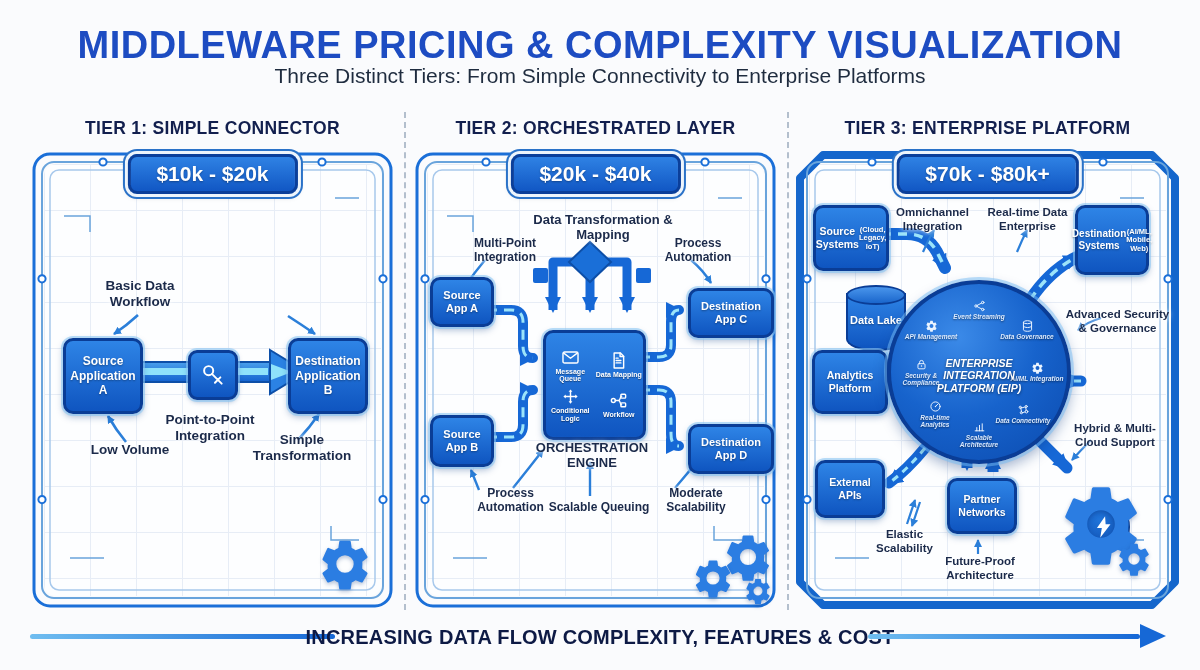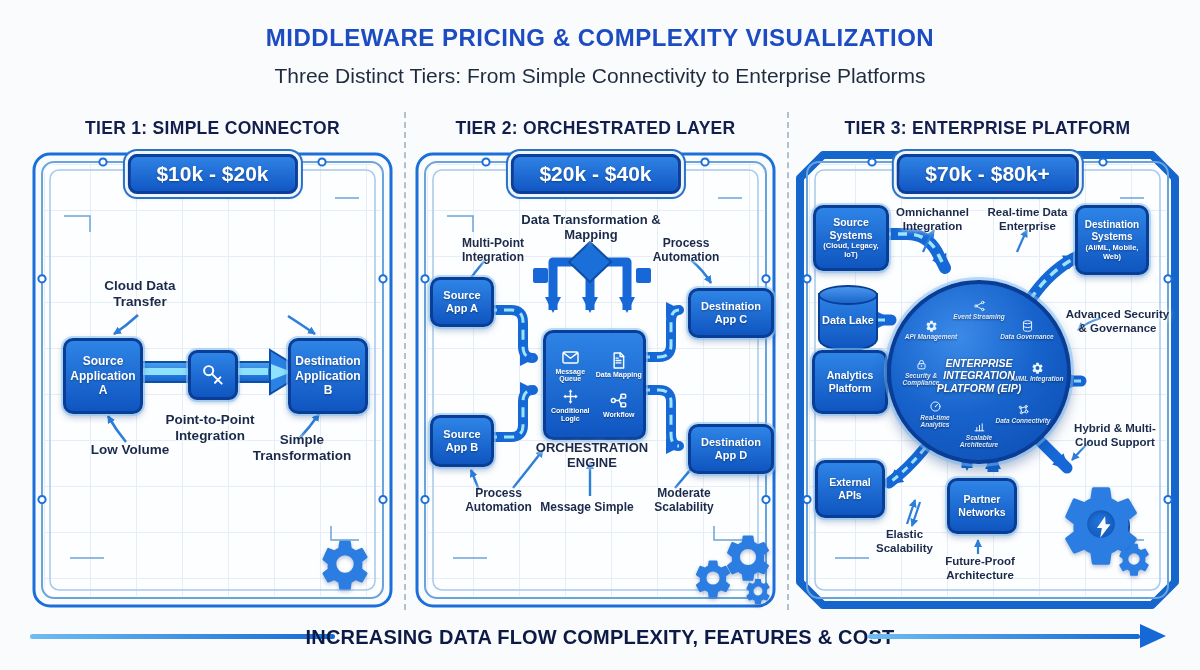--- a/index.html
+++ b/index.html
@@ -1,21 +1,21 @@
 <!DOCTYPE html>
 <html><head>
 <meta charset="utf-8">
 <style>
   html,body{margin:0;padding:0;}
   body{width:1200px;height:670px;position:relative;overflow:hidden;
        background:#fafbfd;font-family:"Liberation Sans", sans-serif;}
 
   
   .main-title{position:absolute;left:0;top:24px;width:1200px;text-align:center;
-    font-size:24px;font-weight:800;color:#1d4cc2;letter-spacing:.5px;}
+    font-size:38px;font-weight:800;color:#1d4cc2;letter-spacing:.5px;}
   .sub-title{position:absolute;left:0;top:64px;width:1200px;text-align:center;
     font-size:21px;font-weight:500;color:#1f2c3f;}
 
   
   .tier-title{position:absolute;top:118px;text-align:center;font-size:17.5px;
     font-weight:800;color:#121f4e;letter-spacing:.3px;}
 
   
   .panel{position:absolute;top:150px;height:460px;}
   .grid{position:absolute;inset:14px;border-radius:12px;background-color:#fdfeff;
@@ -26,25 +26,25 @@
   svg.flow{position:absolute;inset:0;z-index:2;}
 
   .price{position:absolute;left:50%;top:4px;transform:translateX(-50%);
     background:linear-gradient(180deg,#2f82e4,#1157c4);color:#fff;font-weight:800;
     font-size:21px;padding:5px 26px;border-radius:9px;border:3px solid #0b3f9a;
     box-shadow:0 0 0 3px #eef5fc,0 0 0 5px #2a72c8,0 2px 6px rgba(0,0,0,.25);
     white-space:nowrap;z-index:6;text-shadow:0 1px 2px rgba(0,0,0,.3);}
 
   .note{position:absolute;font-weight:bold;color:#1b2a4a;text-align:center;line-height:1.18;
     text-shadow:0 0 4px #fff,0 0 7px #fff;z-index:4;}
-  .n13{font-size:13.5px;} .n12{font-size:12px;} .n11{font-size:11.5px;}
+  .n13{font-size:13.5px;} .n12{font-size:12px;margin-left:12px;} .n11{font-size:11.5px;}
 
   .bbox{position:absolute;background:linear-gradient(180deg,#2e84e6,#0f55c0);
     border:3px solid #0a3d96;border-radius:10px;color:#fff;font-weight:bold;
-    display:flex;flex-direction:column;align-items:center;justify-content:center;
+    display:flex;flex-direction:row;align-items:center;justify-content:center;
     text-align:center;z-index:4;line-height:1.2;
     box-shadow:0 0 0 2px rgba(140,200,245,.6),0 3px 7px rgba(15,60,130,.35);
     text-shadow:0 1px 2px rgba(0,0,0,.35);}
   .bbox .sub{font-weight:bold;font-size:7.5px;line-height:1.15;margin-top:1px;}
 
   
   .keychip{position:absolute;width:44px;height:44px;border-radius:9px;z-index:4;
     background:linear-gradient(180deg,#2e84e6,#0f55c0);border:3px solid #0a3d96;
     display:flex;align-items:center;justify-content:center;
     box-shadow:0 0 0 2px rgba(140,200,245,.6),0 2px 5px rgba(15,60,130,.35);}
@@ -55,21 +55,21 @@
     background:linear-gradient(180deg,#2e84e6,#0f55c0);border:3px solid #0a3d96;border-radius:10px;
     display:flex;flex-wrap:wrap;align-content:center;
     box-shadow:0 0 0 2px rgba(140,200,245,.6),0 3px 7px rgba(15,60,130,.35);}
   .eng-item{width:50%;display:flex;flex-direction:column;align-items:center;justify-content:center;
     color:#fff;padding:2px 0;}
   .eng-ic{width:19px;height:19px;color:#fff;}
   .eng-lb{font-size:7px;font-weight:bold;text-align:center;line-height:1.1;margin-top:1px;
     text-shadow:0 1px 1px rgba(0,0,0,.4);}
 
   
-  .cyl{position:absolute;z-index:4;}
+  .cyl{position:absolute;z-index:4;margin-left:28px;}
   .cyl-top{position:absolute;top:0;left:0;right:0;height:16px;border-radius:50%;
     background:linear-gradient(180deg,#4a96ec,#1a66cc);border:2.5px solid #0a3d96;z-index:2;}
   .cyl-body{position:absolute;top:8px;left:0;right:0;bottom:0;
     background:linear-gradient(180deg,#2e84e6,#0f55c0);border:2.5px solid #0a3d96;border-top:none;
     border-radius:0 0 28px 28px / 0 0 12px 12px;display:flex;align-items:center;justify-content:center;
     color:#fff;font-weight:bold;font-size:11px;text-align:center;line-height:1.2;
     text-shadow:0 1px 2px rgba(0,0,0,.35);}
 
   
   .eip{position:absolute;left:92px;top:130px;width:176px;height:176px;border-radius:50%;z-index:4;
@@ -150,21 +150,21 @@
     <rect x="102" y="218" width="136" height="7" fill="#8fe2fb"></rect>
     <polygon points="241,214 262,222 241,230" fill="#8fe2fb"></polygon>
     <path d="M108 165 Q 96 176 84 184" fill="none" stroke="#2b7fd9" stroke-width="2.6" marker-end="url(#t1thin)"></path>
     <path d="M258 166 Q 272 175 285 184" fill="none" stroke="#2b7fd9" stroke-width="2.6" marker-end="url(#t1thin)"></path>
     <path d="M96 292 Q 86 280 78 266" fill="none" stroke="#2b7fd9" stroke-width="2.6" marker-end="url(#t1thin)"></path>
     <path d="M268 290 Q 280 277 289 264" fill="none" stroke="#2b7fd9" stroke-width="2.6" marker-end="url(#t1thin)"></path>
   </svg>
 
   <div class="price">$10k - $20k</div>
 
-  <div class="note n13" style="left:55px;top:128px;width:110px">Cloud Data Transfer</div>
+  <div class="note n13" style="left:55px;top:128px;width:110px">Basic Data Workflow</div>
 
   <div class="bbox" style="left:33px;top:188px;width:74px;height:70px;font-size:12px">Source Application A</div>
   <div class="bbox" style="left:258px;top:188px;width:74px;height:70px;font-size:12px">Destination Application B</div>
 
   <div class="keychip" style="left:158px;top:200px">
     <span class="ic" data-icon="key">
         <svg viewBox="0 0 24 24" fill="none" stroke="currentColor" stroke-width="1.8" stroke-linecap="round" stroke-linejoin="round">
           <circle cx="8" cy="8" r="4.2"></circle>
           <path d="M11 11l9 9M16.5 16.5l2.3-2.3M13.8 19.2l2.3-2.3"></path>
         </svg>
@@ -284,21 +284,21 @@
             <rect x="15" y="15" width="6" height="5" rx="1"></rect>
             <path d="M8 12h4M12 12c3 0 1.5-5.5 4-5.5M12 12c3 0 1.5 5.5 4 5.5"></path>
           </svg>
         </span>
       <span class="eng-lb">Workflow</span>
     </div>
   </div>
   <div class="note" style="left:115px;top:290px;width:128px;font-size:13px">ORCHESTRATION ENGINE</div>
 
   <div class="note n12" style="left:28px;top:336px;width:115px">Process Automation</div>
-  <div class="note n12" style="left:118px;top:350px;width:112px">Message Simple</div>
+  <div class="note n12" style="left:118px;top:350px;width:112px">Scalable Queuing</div>
   <div class="note n12" style="left:215px;top:336px;width:112px">Moderate Scalability</div>
 
   <span class="gear" style="left:308px;top:380px;width:54px;height:54px" data-icon="gear">
       <svg viewBox="0 0 24 24" fill="currentColor">
         <path fill-rule="evenodd" d="M19.14 12.94c.04-.3.06-.61.06-.94 0-.32-.02-.64-.07-.94l2.03-1.58a.49.49 0 0 0 .12-.61l-1.92-3.32a.49.49 0 0 0-.59-.22l-2.39.96c-.5-.38-1.03-.7-1.62-.94l-.36-2.54a.48.48 0 0 0-.48-.41h-3.84c-.24 0-.43.17-.47.41l-.36 2.54c-.59.24-1.13.57-1.62.94l-2.39-.96a.49.49 0 0 0-.59.22L2.74 9.87c-.12.21-.08.47.12.61l2.03 1.58c-.05.3-.09.63-.09.94s.02.64.07.94l-2.03 1.58a.49.49 0 0 0-.12.61l1.92 3.32c.12.22.37.29.59.22l2.39-.96c.5.38 1.03.7 1.62.94l.36 2.54c.05.24.24.41.48.41h3.84c.24 0 .44-.17.47-.41l.36-2.54c.59-.24 1.13-.56 1.62-.94l2.39.96c.22.08.47 0 .59-.22l1.92-3.32c.12-.22.07-.47-.12-.61l-2.01-1.58zM12 15.6A3.6 3.6 0 1 1 12 8.4a3.6 3.6 0 0 1 0 7.2z"></path>
       </svg>
     </span>
   <span class="gear" style="left:278px;top:406px;width:44px;height:44px" data-icon="gear">
       <svg viewBox="0 0 24 24" fill="currentColor">
         <path fill-rule="evenodd" d="M19.14 12.94c.04-.3.06-.61.06-.94 0-.32-.02-.64-.07-.94l2.03-1.58a.49.49 0 0 0 .12-.61l-1.92-3.32a.49.49 0 0 0-.59-.22l-2.39.96c-.5-.38-1.03-.7-1.62-.94l-.36-2.54a.48.48 0 0 0-.48-.41h-3.84c-.24 0-.43.17-.47.41l-.36 2.54c-.59.24-1.13.57-1.62.94l-2.39-.96a.49.49 0 0 0-.59.22L2.74 9.87c-.12.21-.08.47.12.61l2.03 1.58c-.05.3-.09.63-.09.94s.02.64.07.94l-2.03 1.58a.49.49 0 0 0-.12.61l1.92 3.32c.12.22.37.29.59.22l2.39-.96c.5.38 1.03.7 1.62.94l.36 2.54c.05.24.24.41.48.41h3.84c.24 0 .44-.17.47-.41l.36-2.54c.59-.24 1.13-.56 1.62-.94l2.39.96c.22.08.47 0 .59-.22l1.92-3.32c.12-.22.07-.47-.12-.61l-2.01-1.58zM12 15.6A3.6 3.6 0 1 1 12 8.4a3.6 3.6 0 0 1 0 7.2z"></path>

